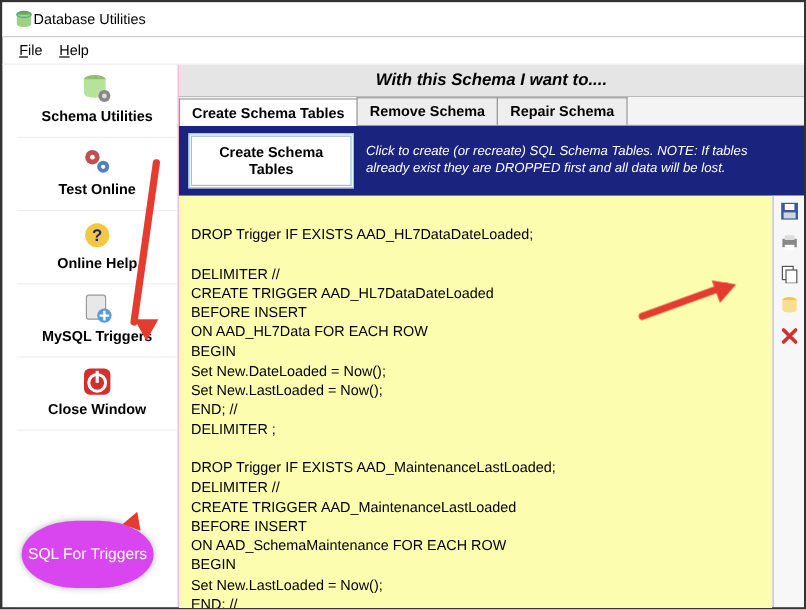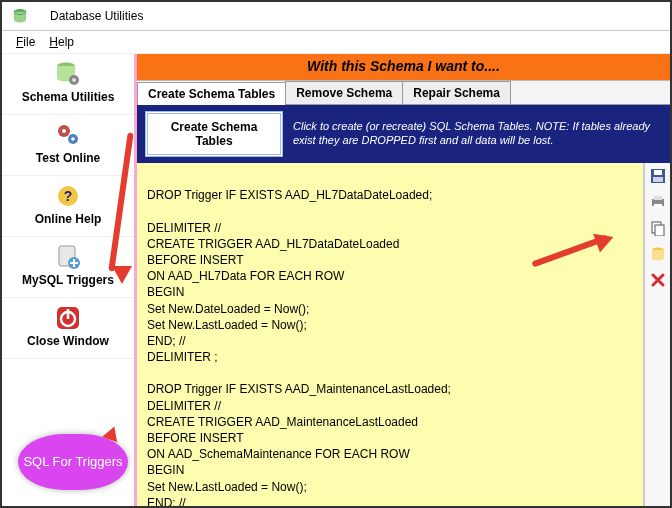--- a/index.html
+++ b/index.html
@@ -1,30 +1,30 @@
 <!DOCTYPE html>
 <html><head>
 <meta charset="utf-8">
 <style>
 * { box-sizing: border-box; margin: 0; padding: 0; }
 body { font-family: "Segoe UI", Tahoma, sans-serif; font-size: 12px; background: #fff; width: 672px; height: 508px; overflow: hidden; position: relative; }
 .window { width: 672px; height: 508px; border: 2px solid #333; background: #fff; display: flex; flex-direction: column; }
-.titlebar { background: #fff; border-bottom: 1px solid #ccc; padding: 6px 10px; display: flex; align-items: center; gap: 22px; }
+.titlebar { background: #fff; border-bottom: 1px solid #ccc; padding: 6px 10px; display: flex; align-items: center; gap: 0; }
 .titlebar .icon-slot { width: 16px; height: 16px; display: inline-block; }
 .titlebar .title { font-size: 12px; }
 .menubar { padding: 4px 14px; display: flex; gap: 14px; border-bottom: 1px solid #eee; }
 .menubar span { font-size: 12px; }
 .menubar span u { text-decoration: underline; }
 .body { flex: 1; display: flex; overflow: hidden; }
-.sidebar { width: 135px; border-right: 3px solid #f9a8d4; background: #fff; display: flex; flex-direction: column; }
+.sidebar { width: 135px; border-right: 1px solid #f9a8d4; background: #fff; display: flex; flex-direction: column; margin-left: 12px; }
 .sidebar .item { padding: 6px 4px 10px; text-align: center; cursor: pointer; border-bottom: 1px solid #eee; }
 .sidebar .item .ico { width: 28px; height: 28px; margin: 0 auto 2px; display: block; }
 .sidebar .item .lbl { font-weight: bold; font-size: 12px; }
 .main { flex: 1; display: flex; flex-direction: column; overflow: hidden; }
-.banner { background: #f97316; text-align: center; font-weight: bold; font-style: italic; font-size: 14px; padding: 4px 0 6px; border-bottom: 1px solid #bbb; }
+.banner { background: #e5e5e5; text-align: center; font-weight: bold; font-style: italic; font-size: 14px; padding: 4px 0 6px; border-bottom: 1px solid #bbb; }
 .tabstrip { display: flex; background: #f4f4f4; border-bottom: 1px solid #999; }
 .tabstrip .tab { padding: 4px 10px; font-size: 12px; font-weight: bold; border: 1px solid #999; border-bottom: none; margin-right: -1px; background: #eee; cursor: pointer; }
 .tabstrip .tab.active { background: #fff; position: relative; top: 1px; }
 .action-area { background: #1a237e; padding: 6px 8px; display: flex; flex-direction: column; gap: 6px; }
 .action-row { display: flex; gap: 10px; align-items: center; }
 .action-btn { width: 138px; background: #fff; border: 3px double #9bbde6; padding: 6px 4px; text-align: center; font-weight: bold; font-size: 12px; cursor: pointer; }
 .action-desc { flex: 1; color: #fff; font-style: italic; font-size: 11px; line-height: 1.25; }
 .sql-wrap { flex: 1; display: flex; overflow: hidden; justify-content: flex-end; }
 .sql-area { flex: 1; background: #fdfdb0; padding: 8px 8px 8px 10px; font-family: Tahoma, sans-serif; font-size: 12px; line-height: 1.35; white-space: pre; overflow: auto; border-right: 1px solid #ccc; }
 .tool-col { width: 26px; background: #f7f7f7; border-left: 1px solid #ccc; display: flex; flex-direction: column; align-items: center; padding-top: 4px; gap: 8px; }

